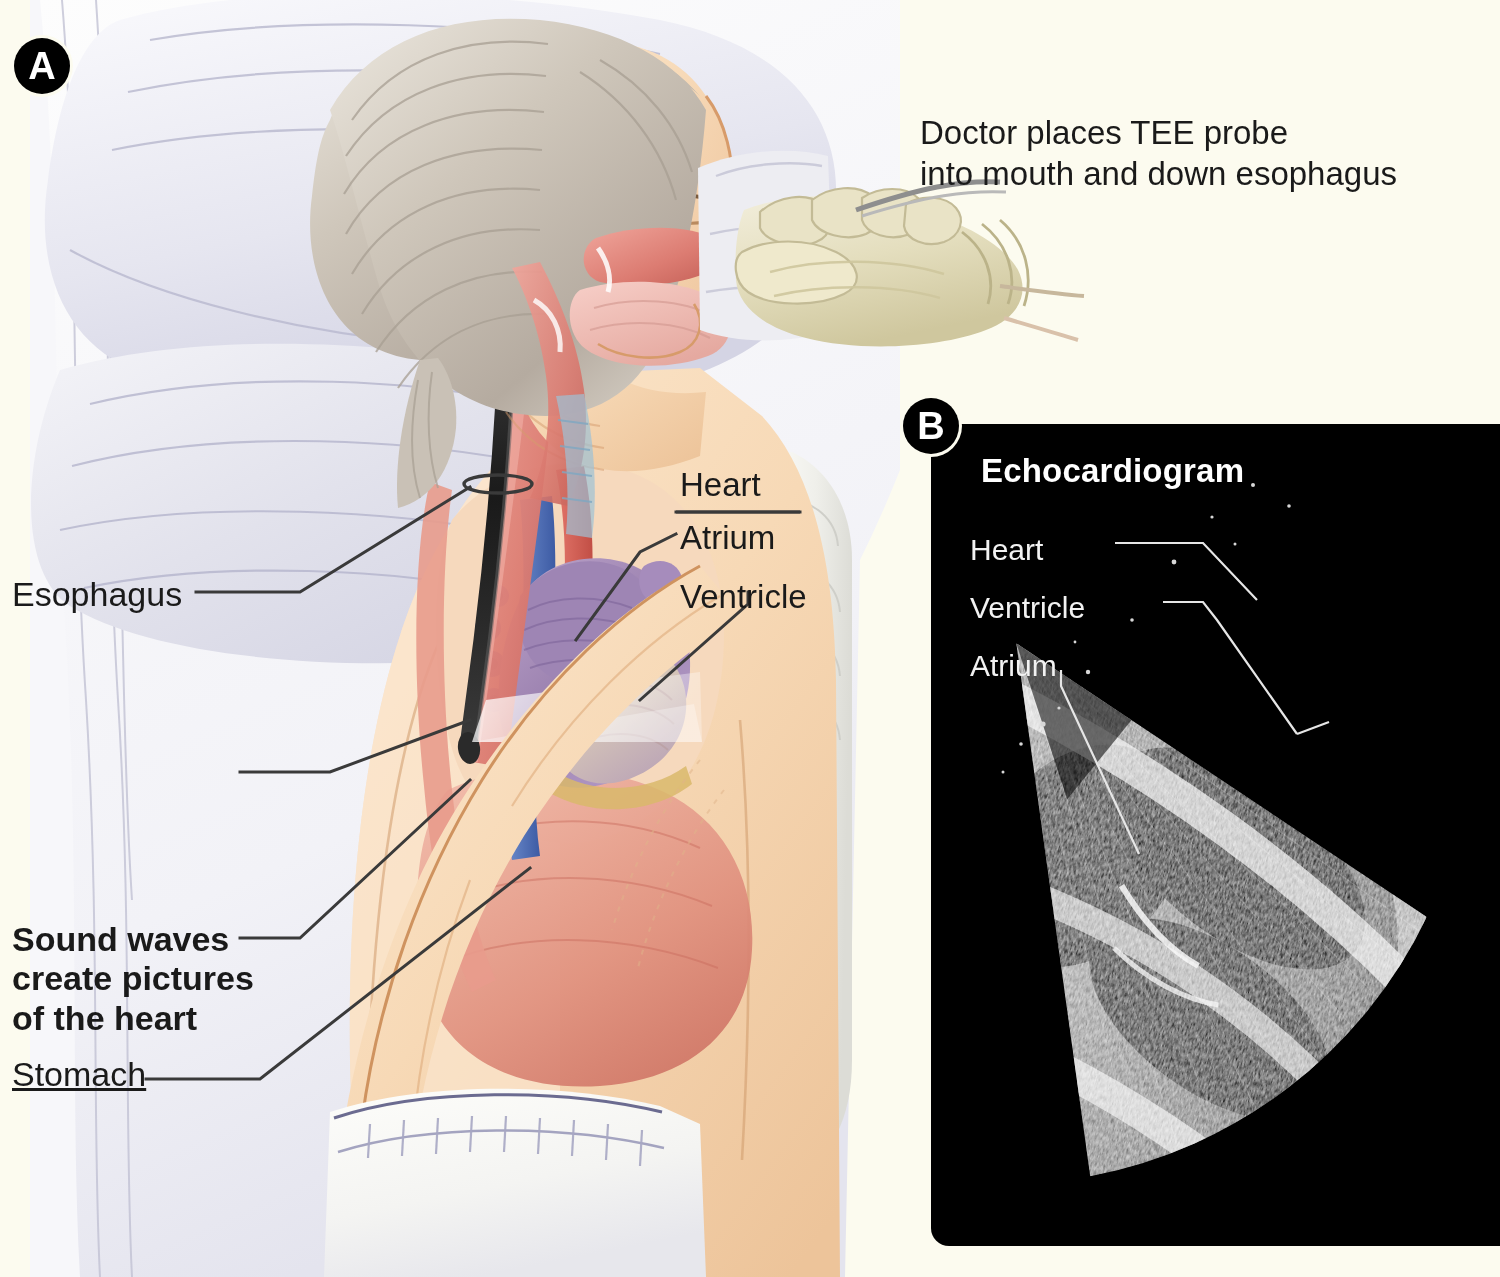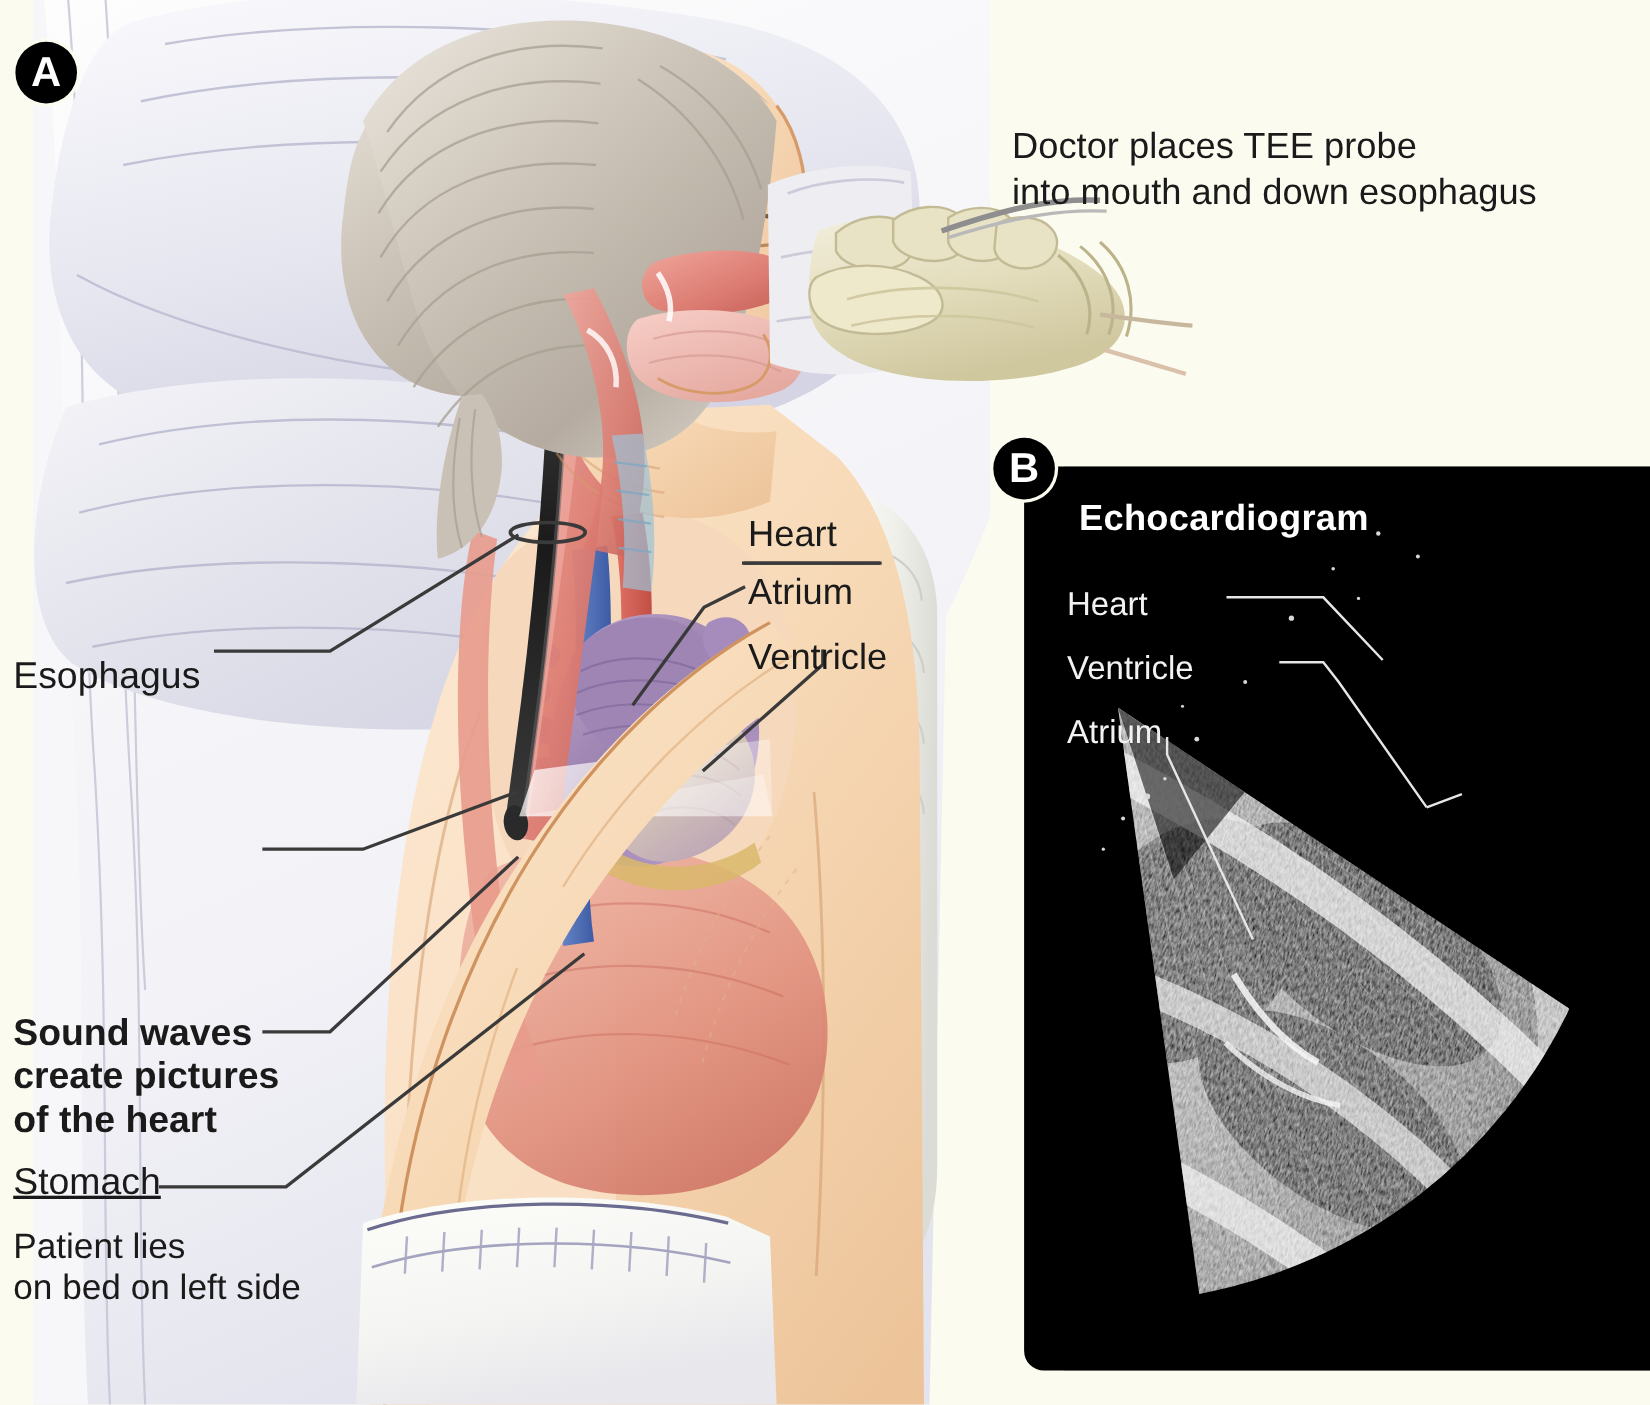--- a/index.html
+++ b/index.html
@@ -23,21 +23,21 @@
   #badge-a{left:14px;top:38px;width:56px;height:56px;font-size:38px;}
   #badge-b{left:903px;top:398px;width:56px;height:56px;font-size:38px;z-index:40;}
 
   
   .lbl{
     position:absolute;color:#1a1a1a;font-family:"Liberation Sans",sans-serif;
     line-height:1.16;white-space:pre-line;
   }
   .lbl.reg{font-weight:normal;}
   .lbl.bold{font-weight:bold;}
-  #lbl-esophagus{left:12px;top:575px;font-size:34px;margin-top:20px;}
+  #lbl-esophagus{left:12px;top:575px;font-size:34px;}
   #lbl-tee{left:12px;top:640px;font-size:34px;}
   #lbl-tee-sub{left:12px;top:792px;font-size:31px;}
   #lbl-soundwaves{left:12px;top:920px;font-size:34px;}
   #lbl-stomach{left:12px;top:1055px;font-size:34px;text-decoration:underline;}
   #lbl-patient{left:12px;top:1115px;font-size:32px;}
   #lbl-doctor{left:920px;top:112px;font-size:33px;line-height:1.25;}
   #lbl-heart{left:680px;top:466px;font-size:33px;}
   #lbl-atrium{left:680px;top:519px;font-size:33px;}
   #lbl-ventricle{left:680px;top:578px;font-size:33px;text-align:center;}
 
@@ -468,22 +468,20 @@
 
   <div class="badge" id="badge-a">A</div>
 
   <div class="lbl reg" id="lbl-doctor">Doctor places TEE probe
 into mouth and down esophagus</div>
   <div class="lbl reg" id="lbl-esophagus">Esophagus</div>
   <div class="lbl bold" id="lbl-soundwaves">Sound waves
 create pictures
 of the heart</div>
   <div class="lbl reg" id="lbl-stomach">Stomach</div>
-  <div class="lbl reg" id="lbl-patient">Patient lies
-on bed on left side</div>
   <div class="lbl reg" id="lbl-heart">Heart</div>
   <div class="lbl reg" id="lbl-atrium">Atrium</div>
   <div class="lbl reg" id="lbl-ventricle">Ventricle</div>
 
   <div id="panel-b">
     <svg viewBox="0 0 551 822" width="551" height="822">
       <defs>
 
         <filter id="speckle" x="-10%" y="-10%" width="120%" height="120%">
           <feTurbulence type="fractalNoise" baseFrequency="0.55 0.16" numOctaves="4" seed="7" result="n"></feTurbulence>

